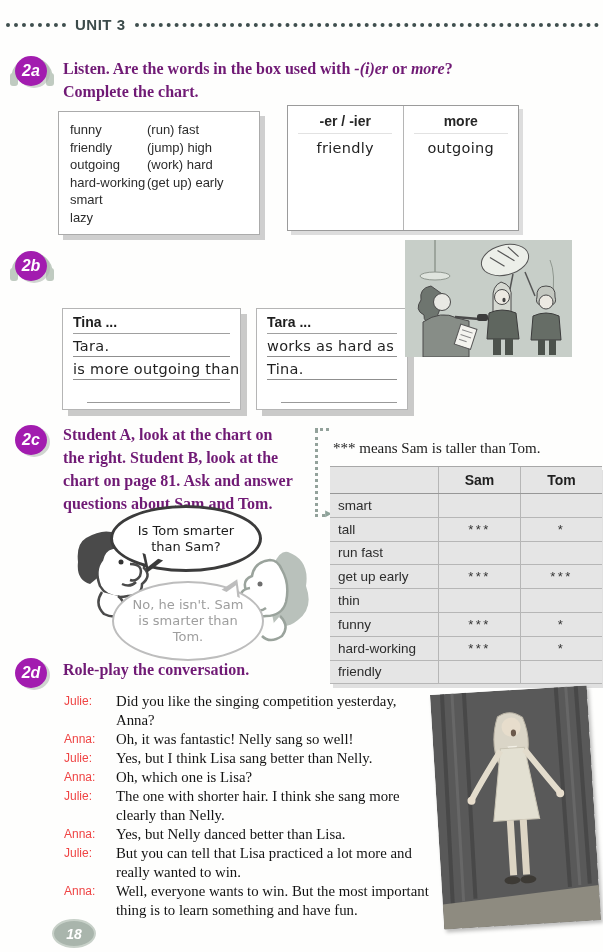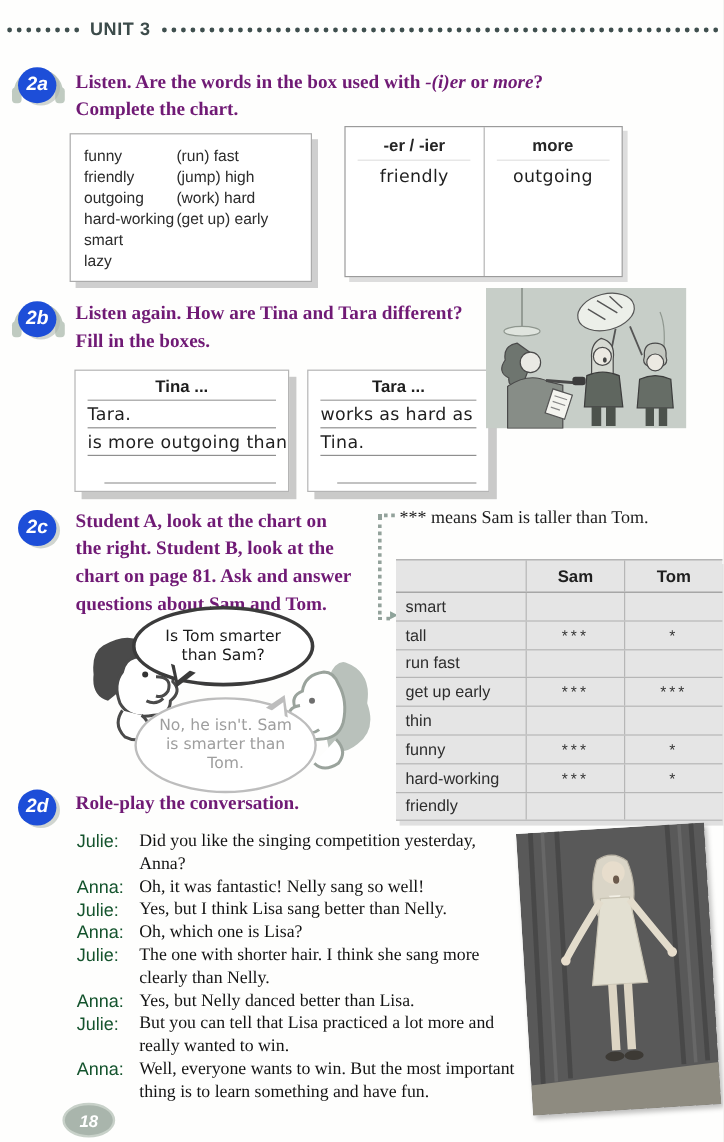--- a/index.html
+++ b/index.html
@@ -12,21 +12,21 @@
   .dots{border-top:4px dotted #3f4f4e;height:0;}
   .dots-left{width:60px;}
   .dots-right{flex:1;}
   .unit-title{font-family:"Liberation Sans",sans-serif;font-weight:bold;font-size:15px;
               color:#3c4b4a;letter-spacing:.5px;}
 
   
   .badge{width:48px;height:42px;}
   .badge svg{position:absolute;left:1px;top:-3px;}
   .badge .circle{position:absolute;left:7px;top:3px;width:32px;height:30px;border-radius:50%;
-                 background:#1d4ed8;box-shadow:3px 2px 0 rgba(170,178,172,.55);
+                 background:#a21caf;box-shadow:3px 2px 0 rgba(170,178,172,.55);
                  display:flex;align-items:center;justify-content:center;
                  font:italic bold 16px "Liberation Sans",sans-serif;color:#fff;}
 
   
   .instr{font-weight:bold;font-size:16px;line-height:23px;color:#701a75;}
 
   
   .word-box{left:58px;top:111px;width:200px;height:122px;background:#fff;
             border:1px solid #ababab;box-shadow:5px 5px 0 rgba(150,150,150,.45);}
   .wb-col{position:absolute;top:9px;font:13px/17.5px "Liberation Sans",sans-serif;color:#2c2c2c;}
@@ -41,28 +41,28 @@
   .er-col2{border-left:1px solid #b5b5b5;}
   .er-head{font:bold 14px "Liberation Sans",sans-serif;color:#262626;padding-bottom:4px;
            border-bottom:1px solid #e2e2e2;width:82%;margin:0 auto;}
   .er-ans{padding-top:6px;}
 
   .hand{font-family:"DejaVu Sans",sans-serif;font-size:14.5px;color:#1f1f1f;letter-spacing:.3px;}
 
   
   .memo{background:#fff;border:1px solid #b5b5b5;box-shadow:6px 6px 0 rgba(150,150,150,.5);
         padding:3px 10px 0;}
-  .memo-title{text-align:center;font:bold 14px/21px "Liberation Sans",sans-serif;color:#1e1e1e;
+  .memo-title{font:bold 14px/21px "Liberation Sans",sans-serif;color:#1e1e1e;
               border-bottom:1.5px solid #a0a0a0;}
   .memo-line{height:22px;border-bottom:1.5px solid #8f8f8f;line-height:24px;white-space:nowrap;}
   .memo-line-short{margin-left:14px;border-bottom-color:#9a9a9a;}
 
   
   .note-label{font:bold 14px "Liberation Sans",sans-serif;color:#161616;}
-  .note-text{font-size:15px;margin-top:3px;color:#1b1b1b;}
+  .note-text{font-size:15px;margin-top:19px;color:#1b1b1b;}
   .dotted-v{border-left:3px dotted #93a29b;width:0;}
   .dotted-h{border-top:3px dotted #93a29b;height:0;}
   .row-pointer{font-size:11px;color:#8ea39a;line-height:11px;}
 
   
   .chart{background:#e5e5e5;border-top:1.5px solid #a8a8a8;
          box-shadow:3px 4px 0 rgba(170,170,170,.35);font-family:"Liberation Sans",sans-serif;}
   .c-row{display:flex;border-bottom:1px solid #b6b6b6;height:22.8px;}
   .c-head{height:26px;border-bottom:1px solid #979797;}
   .c-label{width:100px;padding-left:8px;font-size:13.5px;color:#2d2d2d;display:flex;align-items:center;}
@@ -82,21 +82,21 @@
   .bubble2{left:112px;top:581px;width:148px;height:76px;border:2.5px solid #bdbdbd;color:#9e9e9e;}
   .bubble2 .btxt{color:#9e9e9e;}
   .bubble2:after{content:"";position:absolute;right:16px;top:-14px;width:0;height:0;
                  border:10px solid transparent;border-bottom:16px solid #bdbdbd;transform:rotate(24deg);}
   .bubble2:before{content:"";position:absolute;right:20px;top:-5px;width:0;height:0;z-index:2;
                  border:7px solid transparent;border-bottom:12px solid #fff;transform:rotate(24deg);}
 
   
   .dialogue{left:64px;top:692px;width:368px;display:grid;grid-template-columns:47px 1fr;
             column-gap:5px;font-size:14.8px;line-height:19px;color:#131313;}
-  .d-speaker{font-family:"Liberation Sans",sans-serif;font-size:15px;color:#14532d;}
+  .d-speaker{font-family:"Liberation Sans",sans-serif;font-size:12px;color:#ef4444;}
 
   
   .photo{left:437px;top:690px;width:157px;height:235px;transform:rotate(-3.5deg);
          box-shadow:2px 3px 4px rgba(0,0,0,.25);}
   .cartoon{left:405px;top:240px;width:167px;height:117px;}
 
   
   .page-num{left:52px;top:919px;width:40px;height:25px;border-radius:50%;background:#a9b5ac;
             border:2.5px solid #c8d1c9;display:flex;align-items:center;justify-content:center;
             font:italic bold 14px "Liberation Sans",sans-serif;color:#fff;}
@@ -153,24 +153,20 @@
     </div>
   </div>
 
   <div class="abs badge" style="left:8px;top:248px;text-decoration:underline;">
     <svg width="46" height="38" viewBox="0 0 46 38">
       <path d="M5 27 A18 17 0 0 1 41 27" fill="none" stroke="#c0cbc1" stroke-width="5"></path>
       <rect x="1" y="23" width="8" height="13" rx="3" fill="#c0cbc1"></rect>
       <rect x="37" y="23" width="8" height="13" rx="3" fill="#c0cbc1"></rect>
     </svg>
     <span class="circle">2b</span>
-  </div>
-  <div class="abs instr" style="left:63px;top:250px;width:380px;">
-    <div>Listen again. How are Tina and Tara different?</div>
-    <div>Fill in the boxes.</div>
   </div>
 
   <div class="abs memo" style="left:62px;top:308px;width:157px;height:97px;">
     <div class="memo-title">Tina ...</div>
     <div class="memo-line hand">Tara.</div>
     <div class="memo-line hand">is more outgoing than</div>
     <div class="memo-line memo-line-short"></div>
   </div>
   <div class="abs memo" style="left:256px;top:308px;width:130px;height:97px;">
     <div class="memo-title">Tara ...</div>

